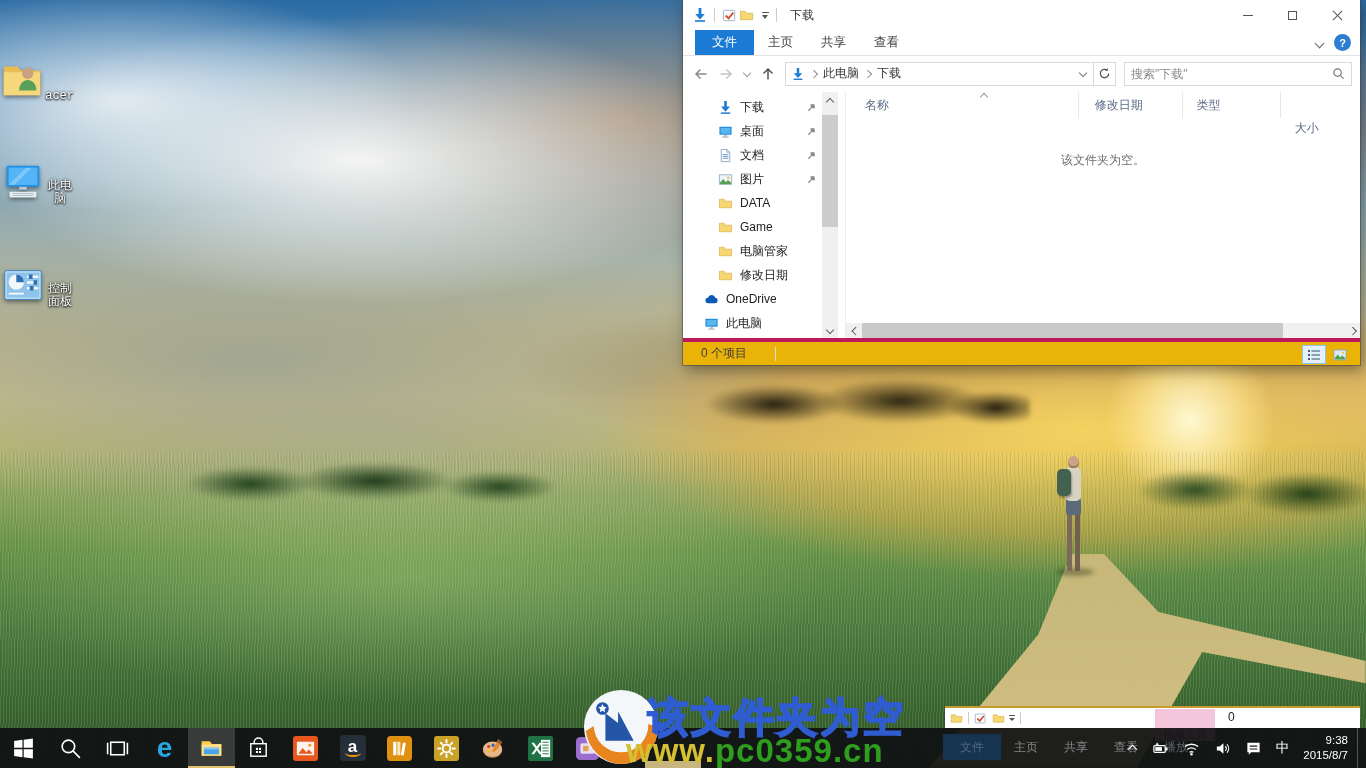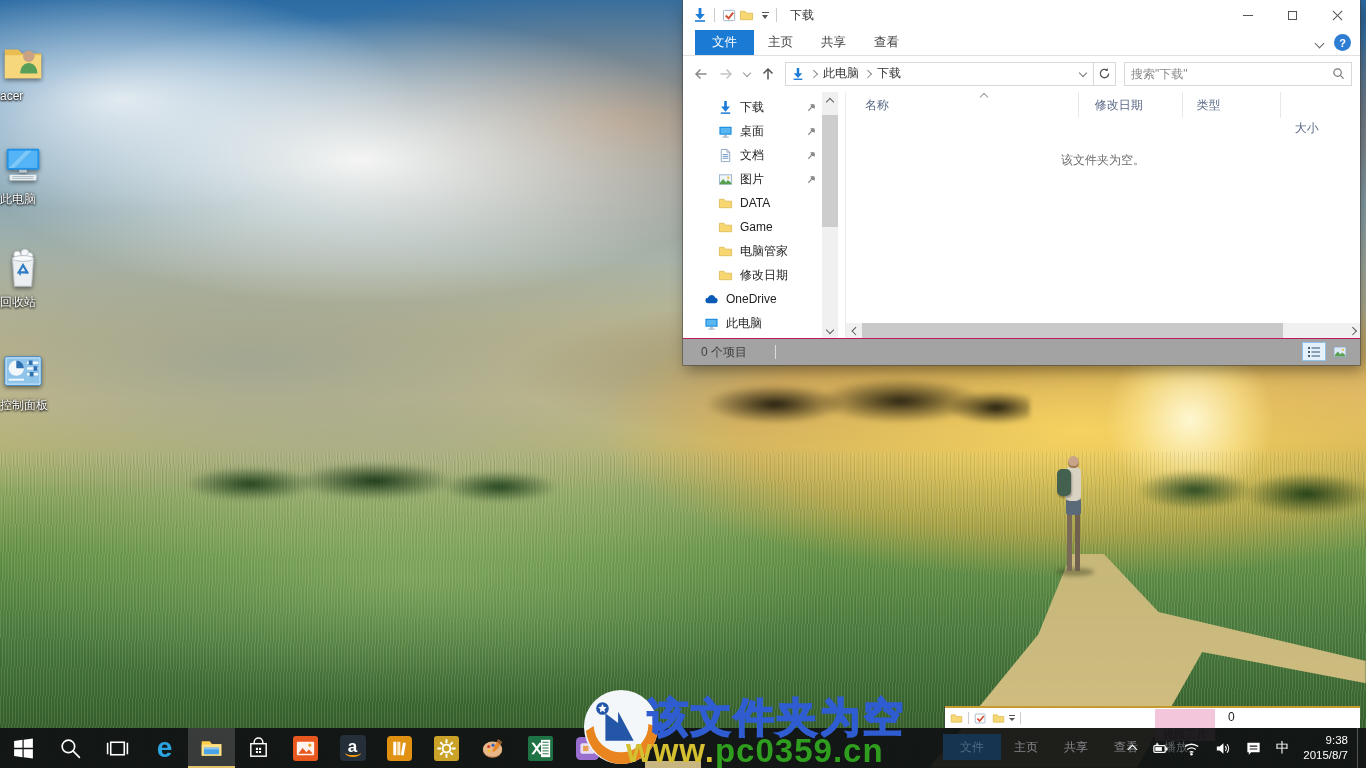--- a/index.html
+++ b/index.html
@@ -50,21 +50,21 @@
   .hk-head { left:16px; top:4px; width:11px; height:12px; border-radius:50% 50% 45% 45%; background:#c9a488; box-shadow:0 -2px 0 #9a7a50 inset; }
   .hk-body { left:13px; top:15px; width:16px; height:34px; border-radius:5px; background:#d8d2c2; }
   .hk-pack { left:5px; top:17px; width:14px; height:27px; border-radius:5px; background:#44604f; box-shadow:1px 2px 2px rgba(0,0,0,.3); }
   .hk-hips { left:14px; top:46px; width:15px; height:17px; border-radius:3px; background:#5a6a78; }
   .hk-leg1 { left:15px; top:61px; width:5px; height:58px; background:#7a6a58; }
   .hk-leg2 { left:23px; top:61px; width:5px; height:58px; background:#6f6050; }
   .hk-shadow { left:4px; top:116px; width:38px; height:8px; border-radius:50%; background:rgba(40,50,20,.4); filter:blur(2px); }
 
   
   .desk-icons { position:absolute; left:0; top:8px; width:74px; z-index:2; }
-  .dicon { width:74px; height:95px; margin-bottom:8px; display:flex; flex-direction:column; align-items:flex-start; justify-content:flex-end; cursor:default; }
+  .dicon { width:74px; height:95px; margin-bottom:8px; display:flex; flex-direction:row; align-items:flex-end; justify-content:flex-end; cursor:default;font-family:Liberation Mono, monospace; }
   .dicon svg { width:46px; height:46px; flex:0 0 auto; filter:drop-shadow(0 2px 2px rgba(0,0,0,.45)); }
   .dicon .dlabel { margin-top:4px; color:#fff; font-size:12px; text-align:center; line-height:1.1;
       text-shadow:0 1px 2px #000, 0 0 3px rgba(0,0,0,.9); }
 
   
   .explorer { position:absolute; left:683px; top:0; width:677px; height:365px; background:#fff; z-index:4;
     box-shadow:0 0 0 1px rgba(70,70,70,.55), 3px 5px 14px rgba(0,0,0,.4); overflow:hidden; }
   .titlebar { position:relative; height:30px; display:flex; align-items:center; padding-left:9px; }
   .titlebar .sep { width:1px; height:14px; background:#ccc; margin:0 6px; }
   .qat-ic { width:17px; height:17px; display:flex; align-items:center; justify-content:center; }
@@ -138,21 +138,21 @@
   .sort-caret::before { content:""; position:absolute; left:2px; top:1px; width:5px; height:5px; border-left:1.2px solid #999; border-top:1.2px solid #999; transform:rotate(45deg); }
   .empty-msg { position:absolute; left:0; top:60px; width:100%; text-align:center; color:#6d6d6d; }
   .hscroll { position:absolute; left:0; bottom:0; width:100%; height:15px; background:#f0f0f0; }
   .hs-arrow { position:absolute; top:0; width:15px; height:15px; display:flex; align-items:center; justify-content:center; cursor:pointer; }
   .hs-left { left:0; } .hs-right { right:0; }
   .hs-left span,.hs-right span { width:6px; height:6px; position:relative; display:block; }
   .hs-left span::before { content:""; position:absolute; left:2px; top:0; width:4.5px; height:4.5px; border-left:1.3px solid #555; border-bottom:1.3px solid #555; transform:rotate(45deg); }
   .hs-right span::before { content:""; position:absolute; left:0; top:0; width:4.5px; height:4.5px; border-right:1.3px solid #555; border-top:1.3px solid #555; transform:rotate(45deg); }
   .hs-thumb { position:absolute; left:16px; top:0; width:421px; height:15px; background:#c9c9c9; cursor:pointer; }
 
-  .statusbar { position:absolute; left:0; bottom:0; width:100%; height:27px; border-top:1px solid #be185d; display:flex; align-items:center; padding-left:18px; background:#a3a3a3; }
+  .statusbar { position:absolute; left:0; bottom:0; width:100%; height:27px; border-top:4px solid #be185d; display:flex; align-items:center; padding-left:18px; background:#eab308; }
   .status-count { color:#3f3f3f; }
   .status-div { width:1px; height:14px; background:#ddd; margin-left:28px; }
   .view-toggles { position:absolute; right:8px; top:3px; display:flex; gap:2px; }
   .vt-btn { width:24px; height:19px; display:flex; align-items:center; justify-content:center; border:1px solid transparent; cursor:pointer; }
   .vt-btn.sel { border-color:#90c2ea; background:#e4f1fb; }
   .vt-btn svg { width:14px; height:12px; }
 
   
   .mini-title { position:absolute; left:945px; top:706px; width:415px; height:22px; background:#fff; z-index:3;
     border-top:2px solid #c79a2e; box-shadow:-1px 0 0 rgba(60,60,60,.5); display:flex; align-items:center; padding-left:5px; }
@@ -238,34 +238,20 @@
           <rect x="9" y="8" width="30" height="18" fill="#55b4f5"></rect>
           <path d="M9 26L27 8h6L15 26z" fill="#8fd0fa" opacity=".7"></path>
           <rect x="20" y="28" width="8" height="3" fill="#b9c4cc"></rect>
           <rect x="10" y="33" width="28" height="6" rx="1" fill="#e8eef2"></rect>
           <path d="M13 35h22M13 37h22" stroke="#b0bcc4" stroke-width="1"></path>
         </svg>
       <span class="dlabel">此电脑</span>
     </div>
     <div class="dicon">
       <svg viewBox="0 0 48 48">
-          <circle cx="18" cy="9" r="3.5" fill="#fff" stroke="#c8cdd2"></circle>
-          <circle cx="26" cy="7.5" r="4" fill="#f4f6f7" stroke="#c8cdd2"></circle>
-          <circle cx="31" cy="10" r="3" fill="#fff" stroke="#c8cdd2"></circle>
-          <path d="M13 13h22l-2 29H15z" fill="#eceff1" stroke="#b8bfc6"></path>
-          <ellipse cx="24" cy="13" rx="11" ry="3" fill="#f7f9fa" stroke="#b8bfc6"></ellipse>
-          <path d="M24 20l4.5 7.5h-9z" fill="none" stroke="#2e7cc4" stroke-width="2.2"></path>
-          <path d="M19 29l2.5-1 .5 3z" fill="#2e7cc4"></path>
-          <path d="M29 29l-3-.5 2-2.5z" fill="#2e7cc4"></path>
-          <path d="M24 19l-2 2.5 3 .5z" fill="#2e7cc4"></path>
-        </svg>
-      <span class="dlabel">回收站</span>
-    </div>
-    <div class="dicon">
-      <svg viewBox="0 0 48 48">
           <rect x="5" y="8" width="38" height="30" rx="2" fill="#bfe0f7" stroke="#3f87c2"></rect>
           <rect x="7" y="10" width="34" height="26" fill="#8ec4ea"></rect>
           <circle cx="17" cy="20" r="8" fill="#f2f7fb"></circle>
           <path d="M17 12a8 8 0 018 8h-8z" fill="#2e6fb0"></path>
           <rect x="28" y="13" width="12" height="2.6" rx="1" fill="#f2f7fb"></rect>
           <rect x="28" y="19" width="12" height="2.6" rx="1" fill="#f2f7fb"></rect>
           <rect x="28" y="25" width="12" height="2.6" rx="1" fill="#f2f7fb"></rect>
           <rect x="30" y="12" width="4" height="4.6" fill="#2e6fb0"></rect>
           <rect x="35" y="18" width="4" height="4.6" fill="#2e6fb0"></rect>
           <rect x="31" y="24" width="4" height="4.6" fill="#2e6fb0"></rect>

